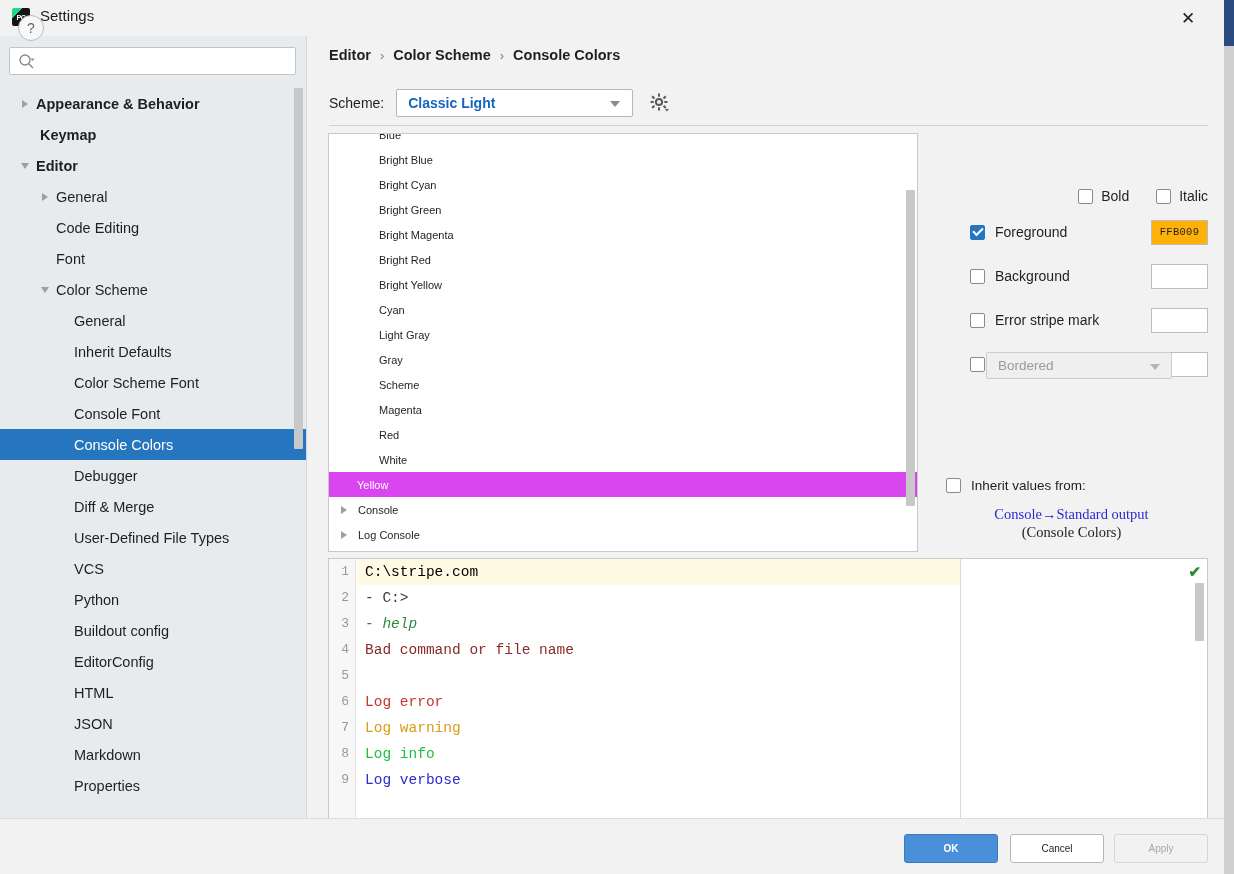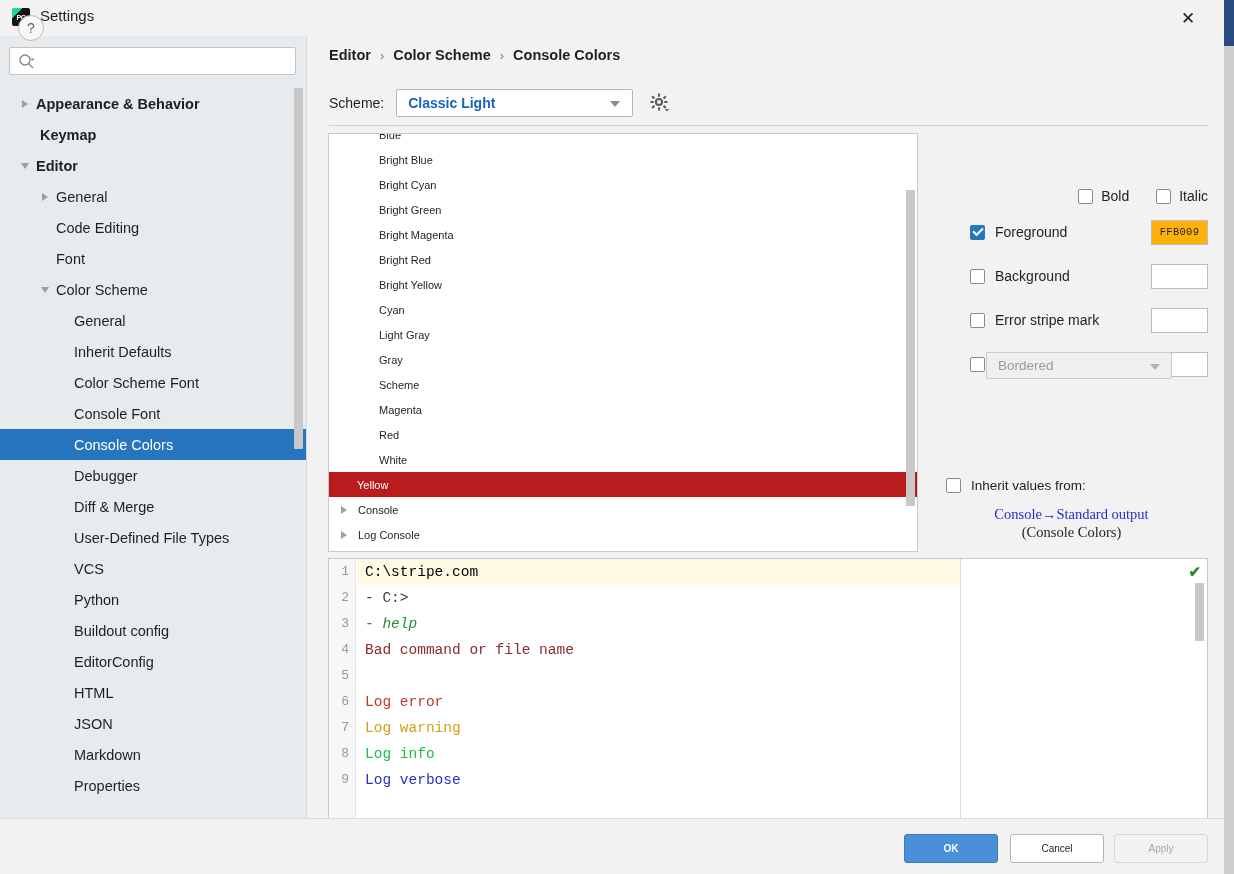--- a/index.html
+++ b/index.html
@@ -192,21 +192,21 @@
     height: 25px;
     display: flex; align-items: center;
     font-size: 11px;
     color: #1f1f1f;
     position: relative;
     white-space: nowrap;
     cursor: default;
   }
   .cl-row.child { padding-left: 50px; }
   .cl-row.group { padding-left: 9px; }
-  .cl-row.selected { background: #b91c1c; color: #fff; padding-left: 28px; }
+  .cl-row.selected { background: #d946ef; color: #fff; padding-left: 28px; }
   .cl-row .garrow {
     width: 12px; height: 12px; margin-right: 8px;
     display: inline-flex; align-items: center; justify-content: center;
   }
   .cl-scroll {
     position: absolute; right: 2px; top: 56px;
     width: 9px; height: 316px;
     background: #c8c8c8; border-radius: 1px;
   }
 

